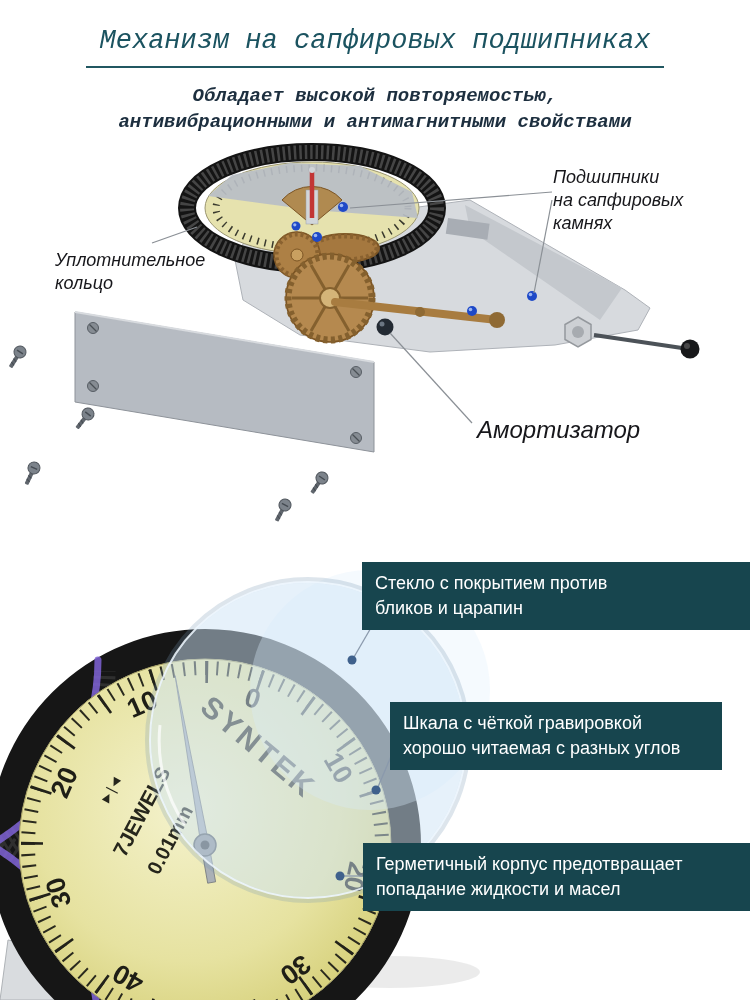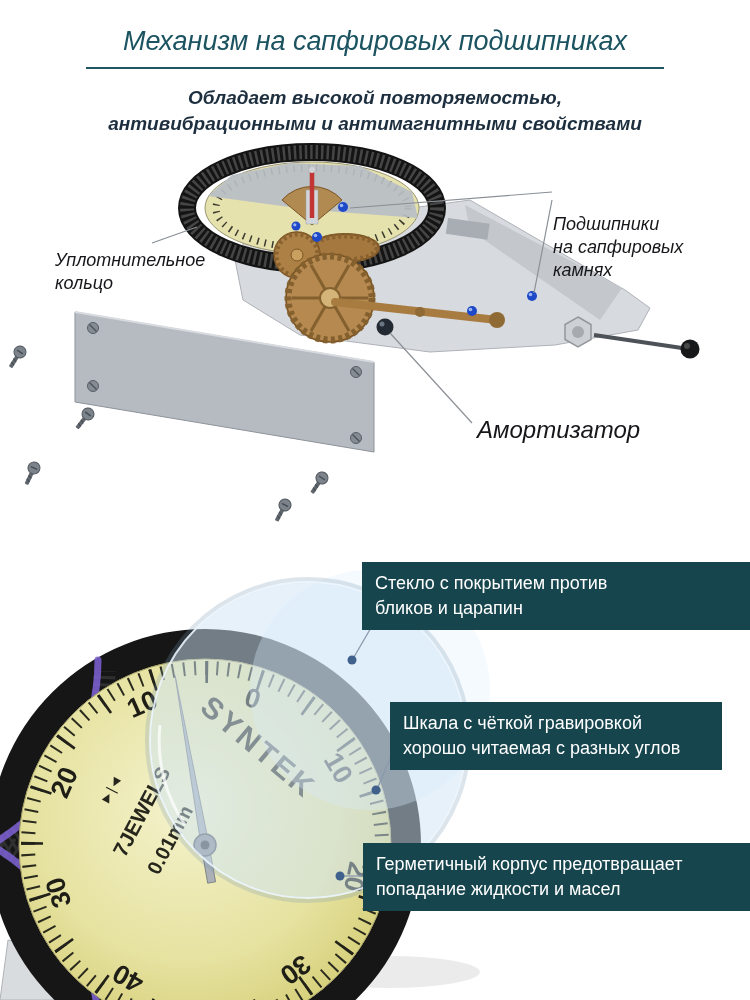--- a/index.html
+++ b/index.html
@@ -1,25 +1,25 @@
 <!DOCTYPE html>
 <html><head>
 <meta charset="utf-8">
 <style>
   html,body{margin:0;padding:0;background:#ffffff;}
   .page{position:relative;width:750px;height:1000px;overflow:hidden;background:#fff;
         font-family:"Liberation Sans",sans-serif;}
-  .hdr{position:absolute;top:0;left:0;width:750px;text-align:center;}
+  .hdr{position:absolute;top:0;left:0;width:750px;text-align:center;font-family:Liberation Mono, monospace;}
   .title{margin:26px 0 0;font-size:27px;font-style:italic;font-weight:500;color:#1b5360;}
   .rule{width:578px;margin:10px auto 8px;border-top:2px solid #215761;height:0;}
   .subtitle{margin:16px;font-size:19px;font-style:italic;font-weight:bold;color:#1d2f3f;
             line-height:1.35;white-space:pre-line;text-align:center;}
   .callout{position:absolute;font-style:italic;font-size:18px;color:#17171b;
            line-height:1.28;white-space:pre-line;}
-  .co-bear{left:553px;top:166px;margin-top:47px;}
+  .co-bear{left:553px;top:166px;}
   .co-ring{left:55px;top:216px;margin-top:33px;}
   .co-damp{left:477px;top:415px;font-size:24px;}
   .feature{position:absolute;background:#17454e;color:#ffffff;font-size:18px;
            line-height:1.4;padding:9px 13px;white-space:pre-line;box-sizing:border-box;}
   .f1{left:362px;top:562px;width:404px;}
   .f2{left:390px;top:702px;width:332px;}
   .f3{left:363px;top:843px;width:420px;}
   .mech-svg{position:absolute;left:0;top:130px;}
   .dial-svg{position:absolute;left:0;top:540px;}
   .dialnum{font-size:27px;font-weight:600;fill:#1e1e16;text-anchor:middle;}

